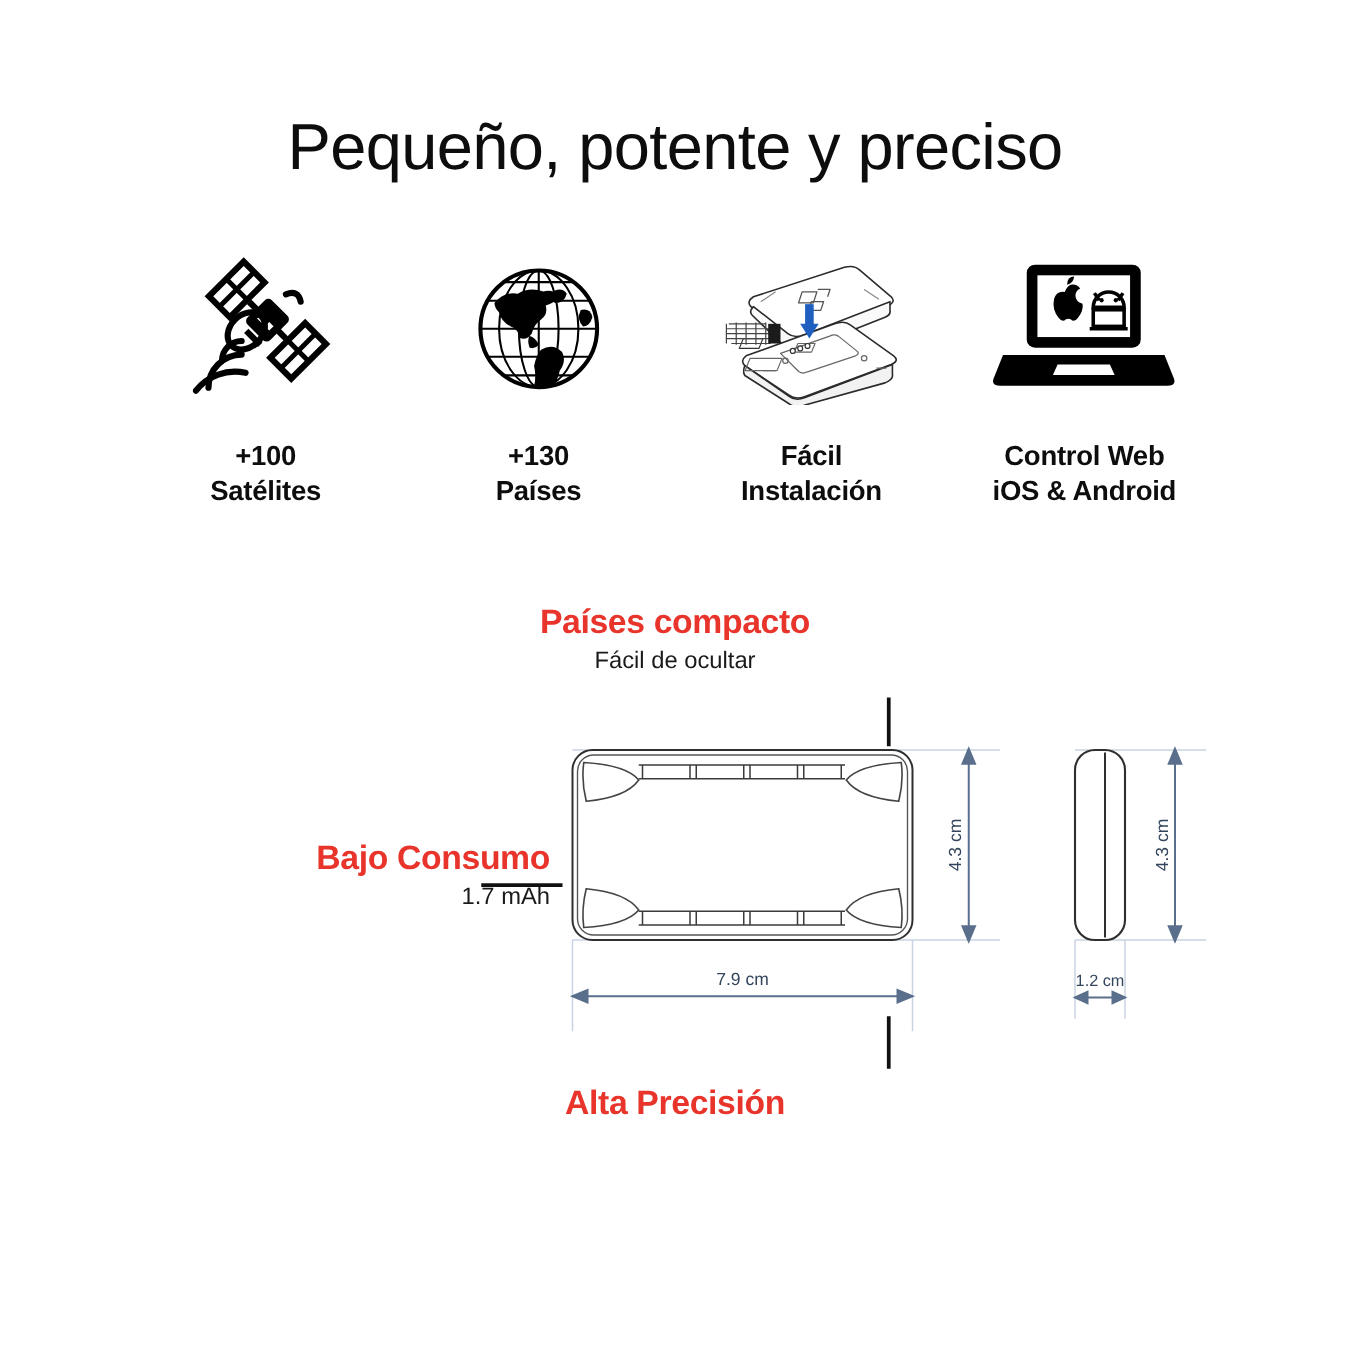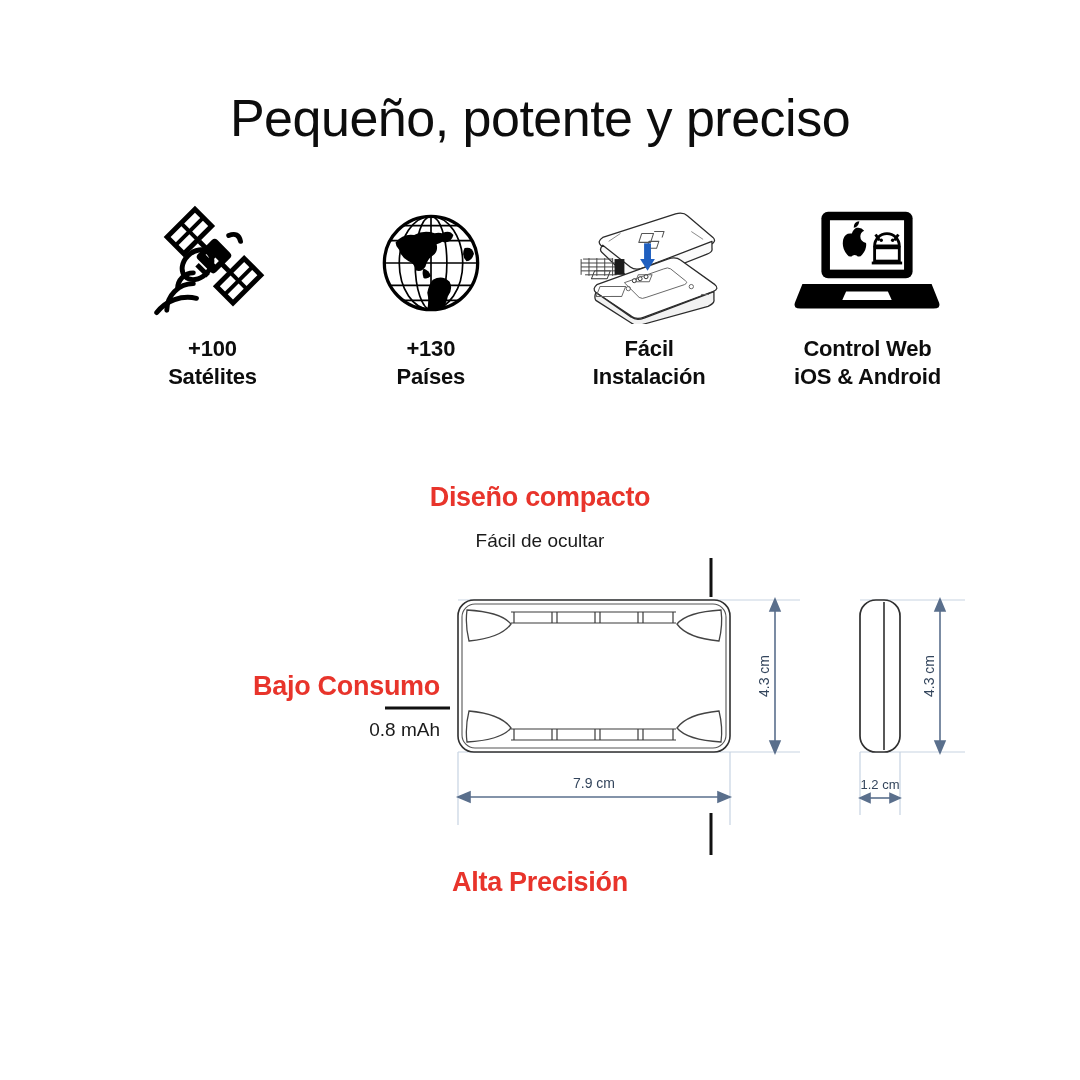--- a/index.html
+++ b/index.html
@@ -39,21 +39,21 @@
     flex-direction:column;
     align-items:center;
   }
   .feature-icon{
     height:125px;
     display:flex;
     align-items:center;
     justify-content:center;
   }
   .feature-label{
-    margin-top:10px;
+    margin-top:26px;
     text-align:center;
     font-size:22px;
     font-weight:bold;
     line-height:1.28;
     color:#0d0d0d;
     letter-spacing:-0.2px;
   }
   .feature-label .l2{display:block;}
 
   
@@ -70,21 +70,21 @@
     color:#E8342B;
     font-weight:bold;
     font-size:27px;
     letter-spacing:-0.3px;
     white-space:nowrap;
     line-height:1.1;
   }
   .callout .c-sub{
     color:#1a1a1a;
     font-size:19px;
-    margin-top:18px;
+    margin-top:6px;
     white-space:nowrap;
     line-height:1.1;
   }
   .callout.center{text-align:center;}
 
   #callout-design{left:0;right:0;top:483px;text-align:center;}
   #callout-power{left:60px;top:672px;width:380px;text-align:right;}
   #callout-precision{left:0;right:0;top:868px;}
 </style>
 </head>
@@ -271,27 +271,27 @@
     </div>
     <div class="feature-label">
       <span>Control Web</span>
       <span class="l2">iOS &amp; Android</span>
     </div>
   </div>
 
 </div>
 
 <div class="callout center" id="callout-design">
-  <div class="c-title">Diseño compacto</div>
+  <div class="c-title">Países compacto</div>
   <div class="c-sub">Fácil de ocultar</div>
 </div>
 
 <div class="callout" id="callout-power">
   <div class="c-title">Bajo Consumo</div>
-  <div class="c-sub">0.8 mAh</div>
+  <div class="c-sub">1.7 mAh</div>
 </div>
 
 <div class="callout center" id="callout-precision">
   <div class="c-title">Alta Precisión</div>
 </div>
 
 <div class="diagram">
   <svg width="1080" height="500" viewBox="0 0 1080 500">
 
     <line x1="711" y1="103" x2="711" y2="142" stroke="#111" stroke-width="3"></line>

